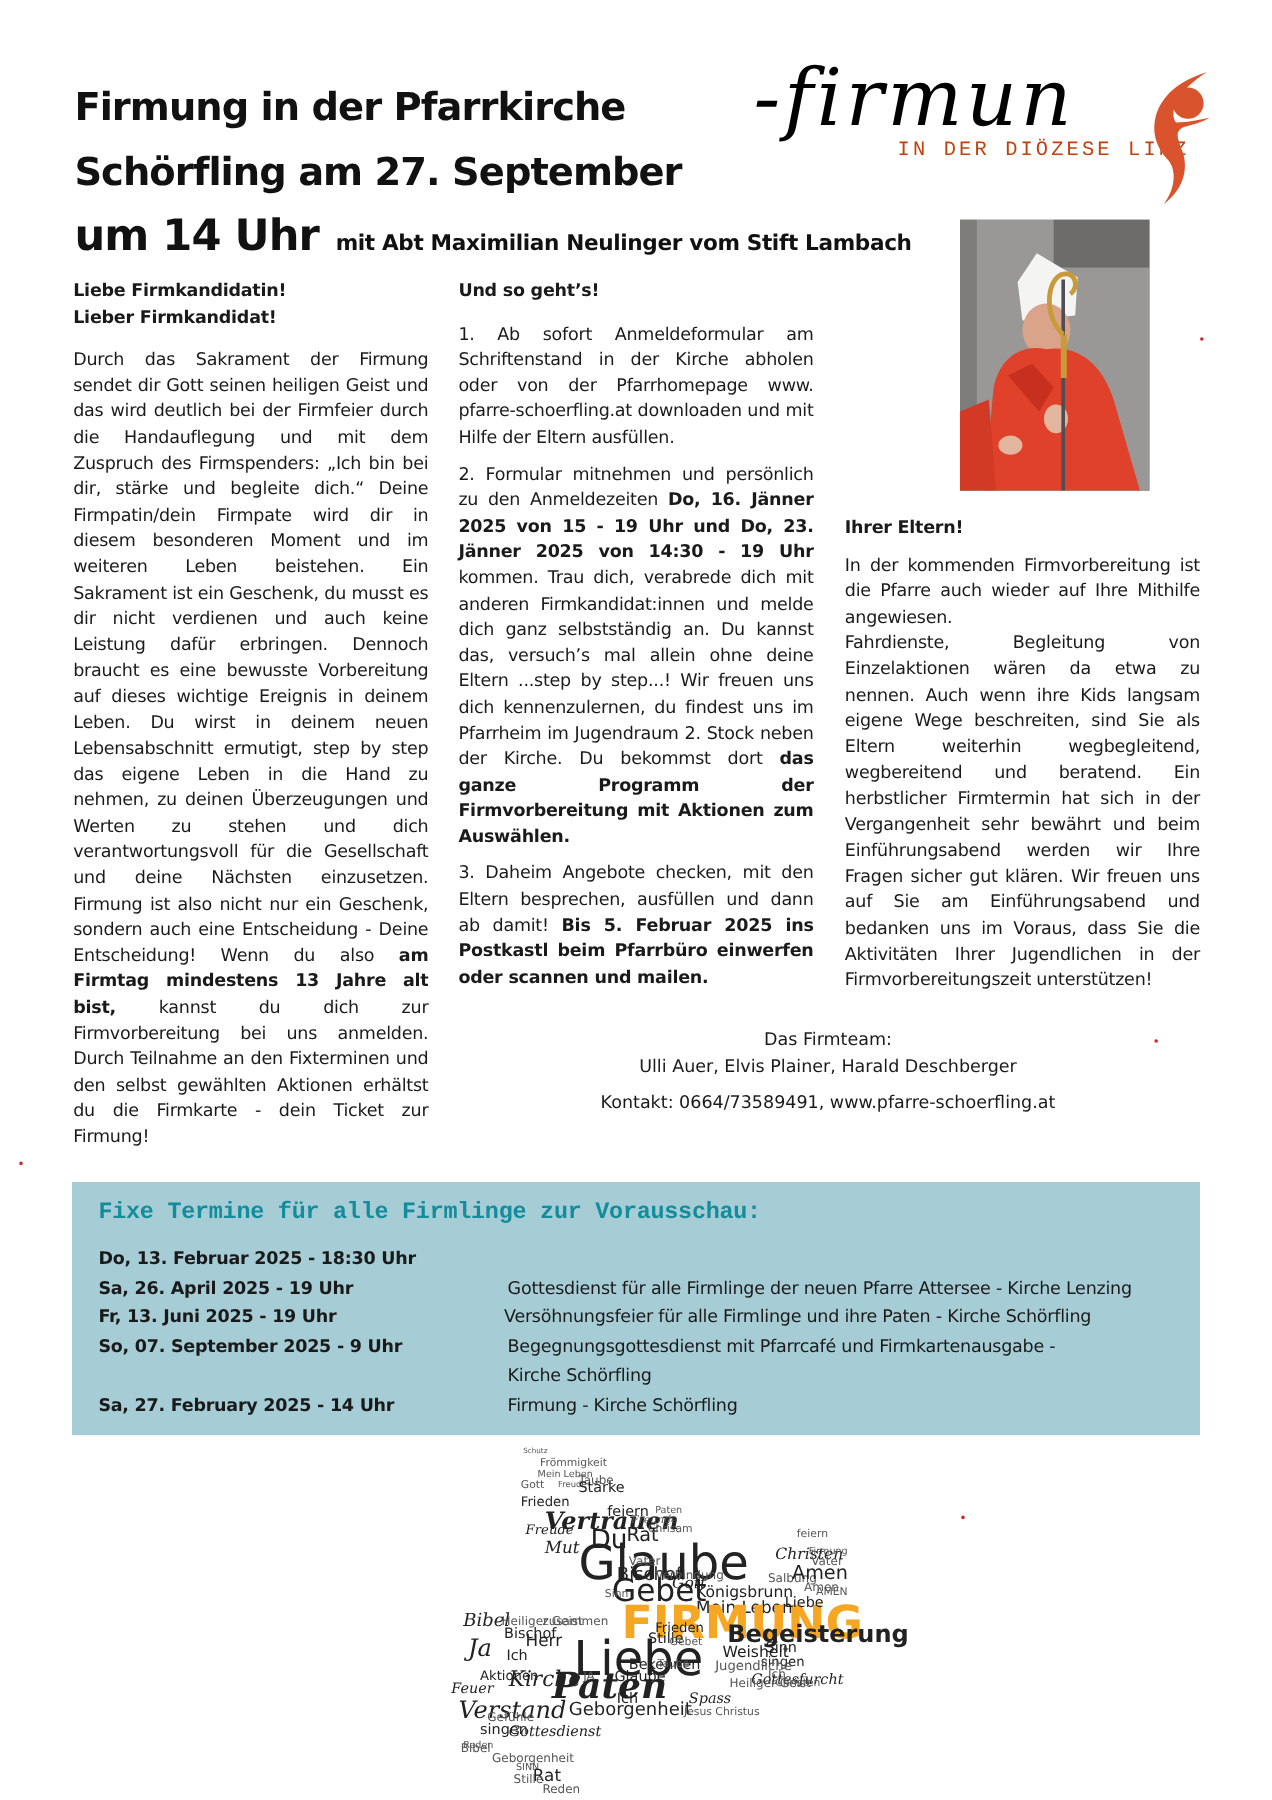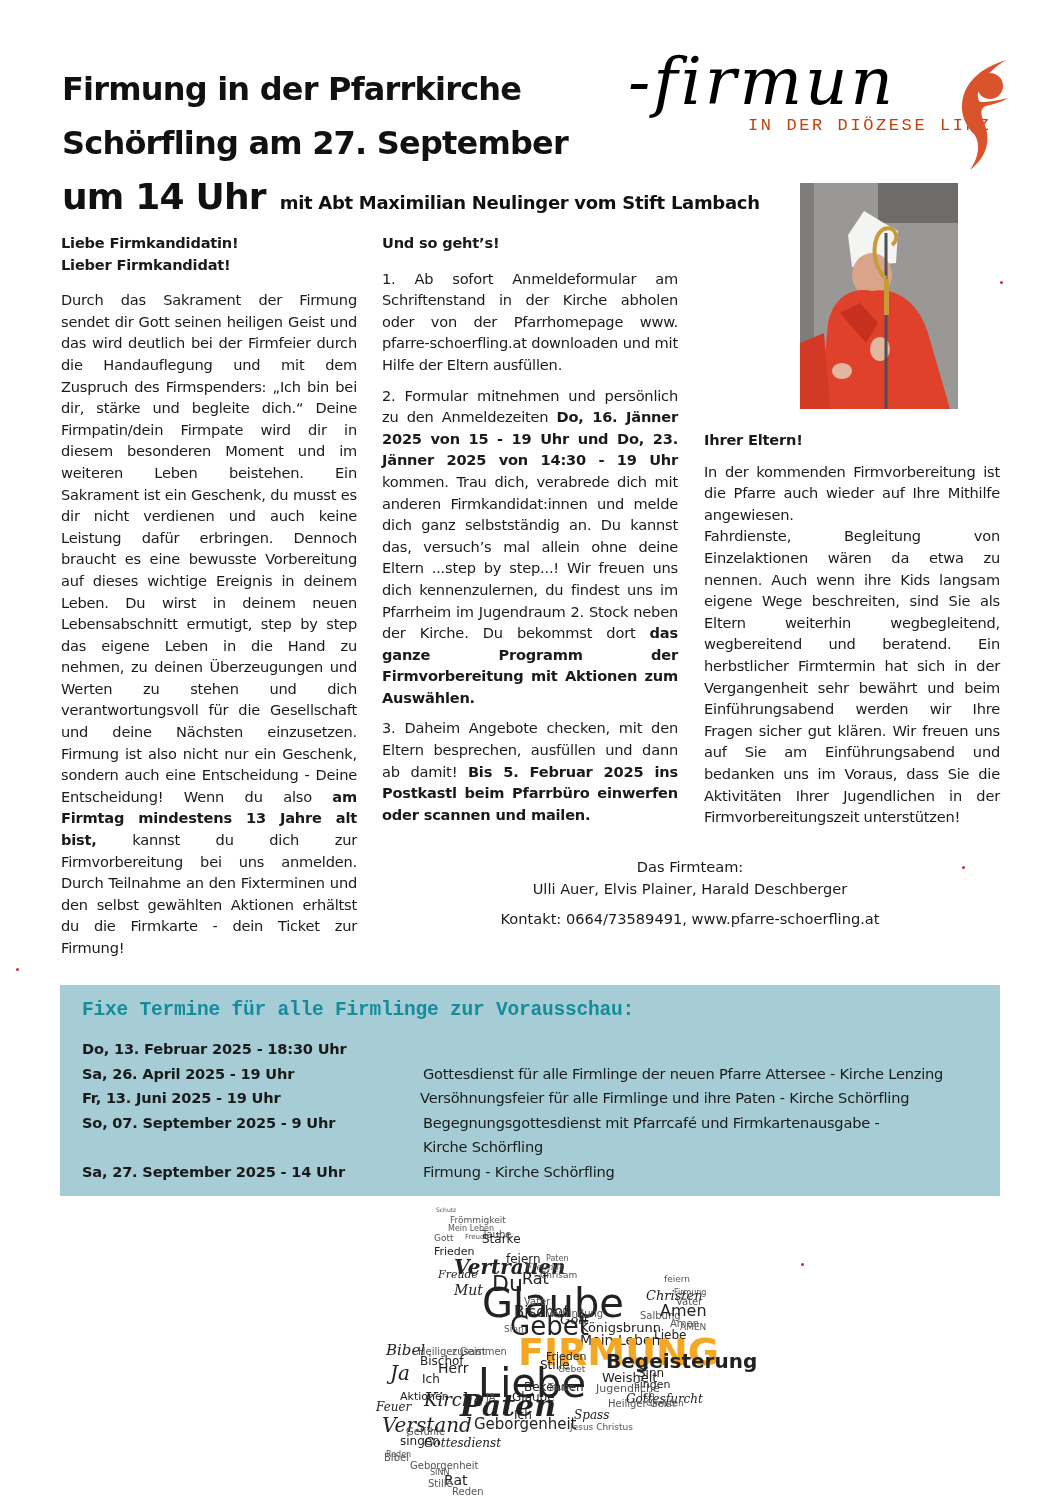--- a/index.html
+++ b/index.html
@@ -137,21 +137,21 @@
       </div>
     <div class="date-row">
         <span class="date-when">So, 07. September 2025 - 9 Uhr</span>
         <span class="date-what">Begegnungsgottesdienst mit Pfarrcafé und Firmkartenausgabe -</span>
       </div>
     <div class="date-row">
         <span class="date-when"></span>
         <span class="date-what">Kirche Schörfling</span>
       </div>
     <div class="date-row">
-        <span class="date-when">Sa, 27. September 2025 - 14 Uhr</span>
+        <span class="date-when">Sa, 27. February 2025 - 14 Uhr</span>
         <span class="date-what">Firmung - Kirche Schörfling</span>
       </div>
   </div>
 </div>
 
 <div class="dot" style="left:1000px;top:281px"></div>
 <div class="dot" style="left:962px;top:866px"></div>
 <div class="dot" style="left:16px;top:968px"></div>
 <div class="dot" style="left:801px;top:1263px"></div>
 

